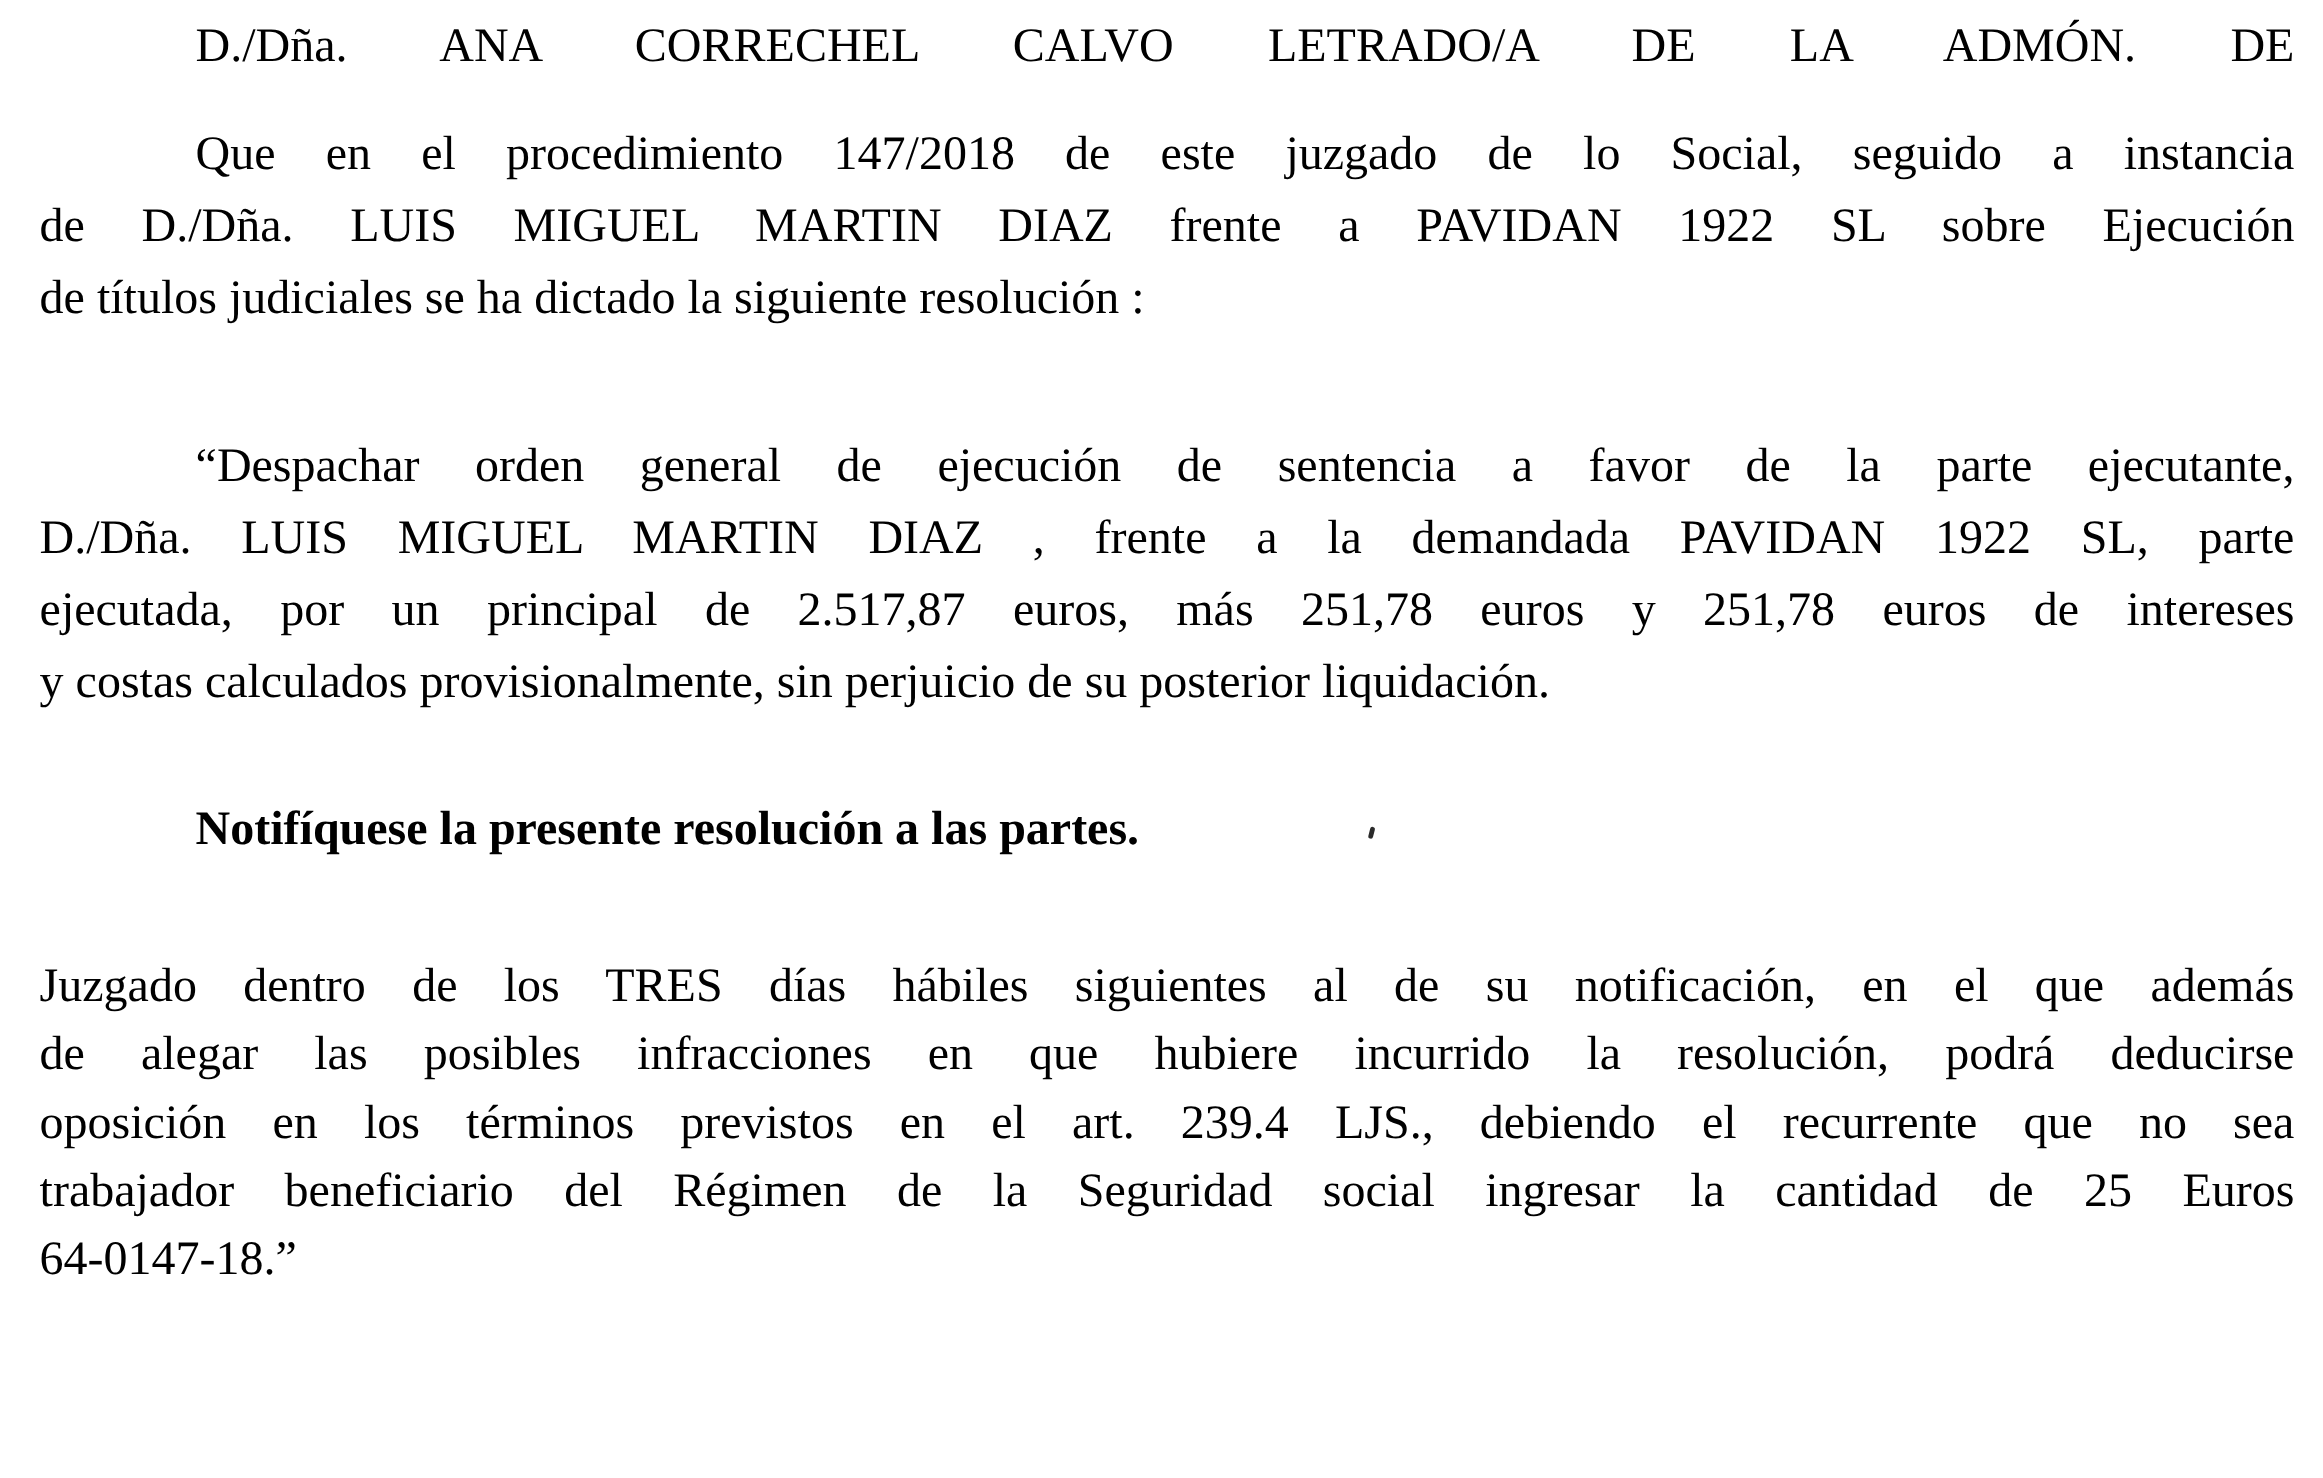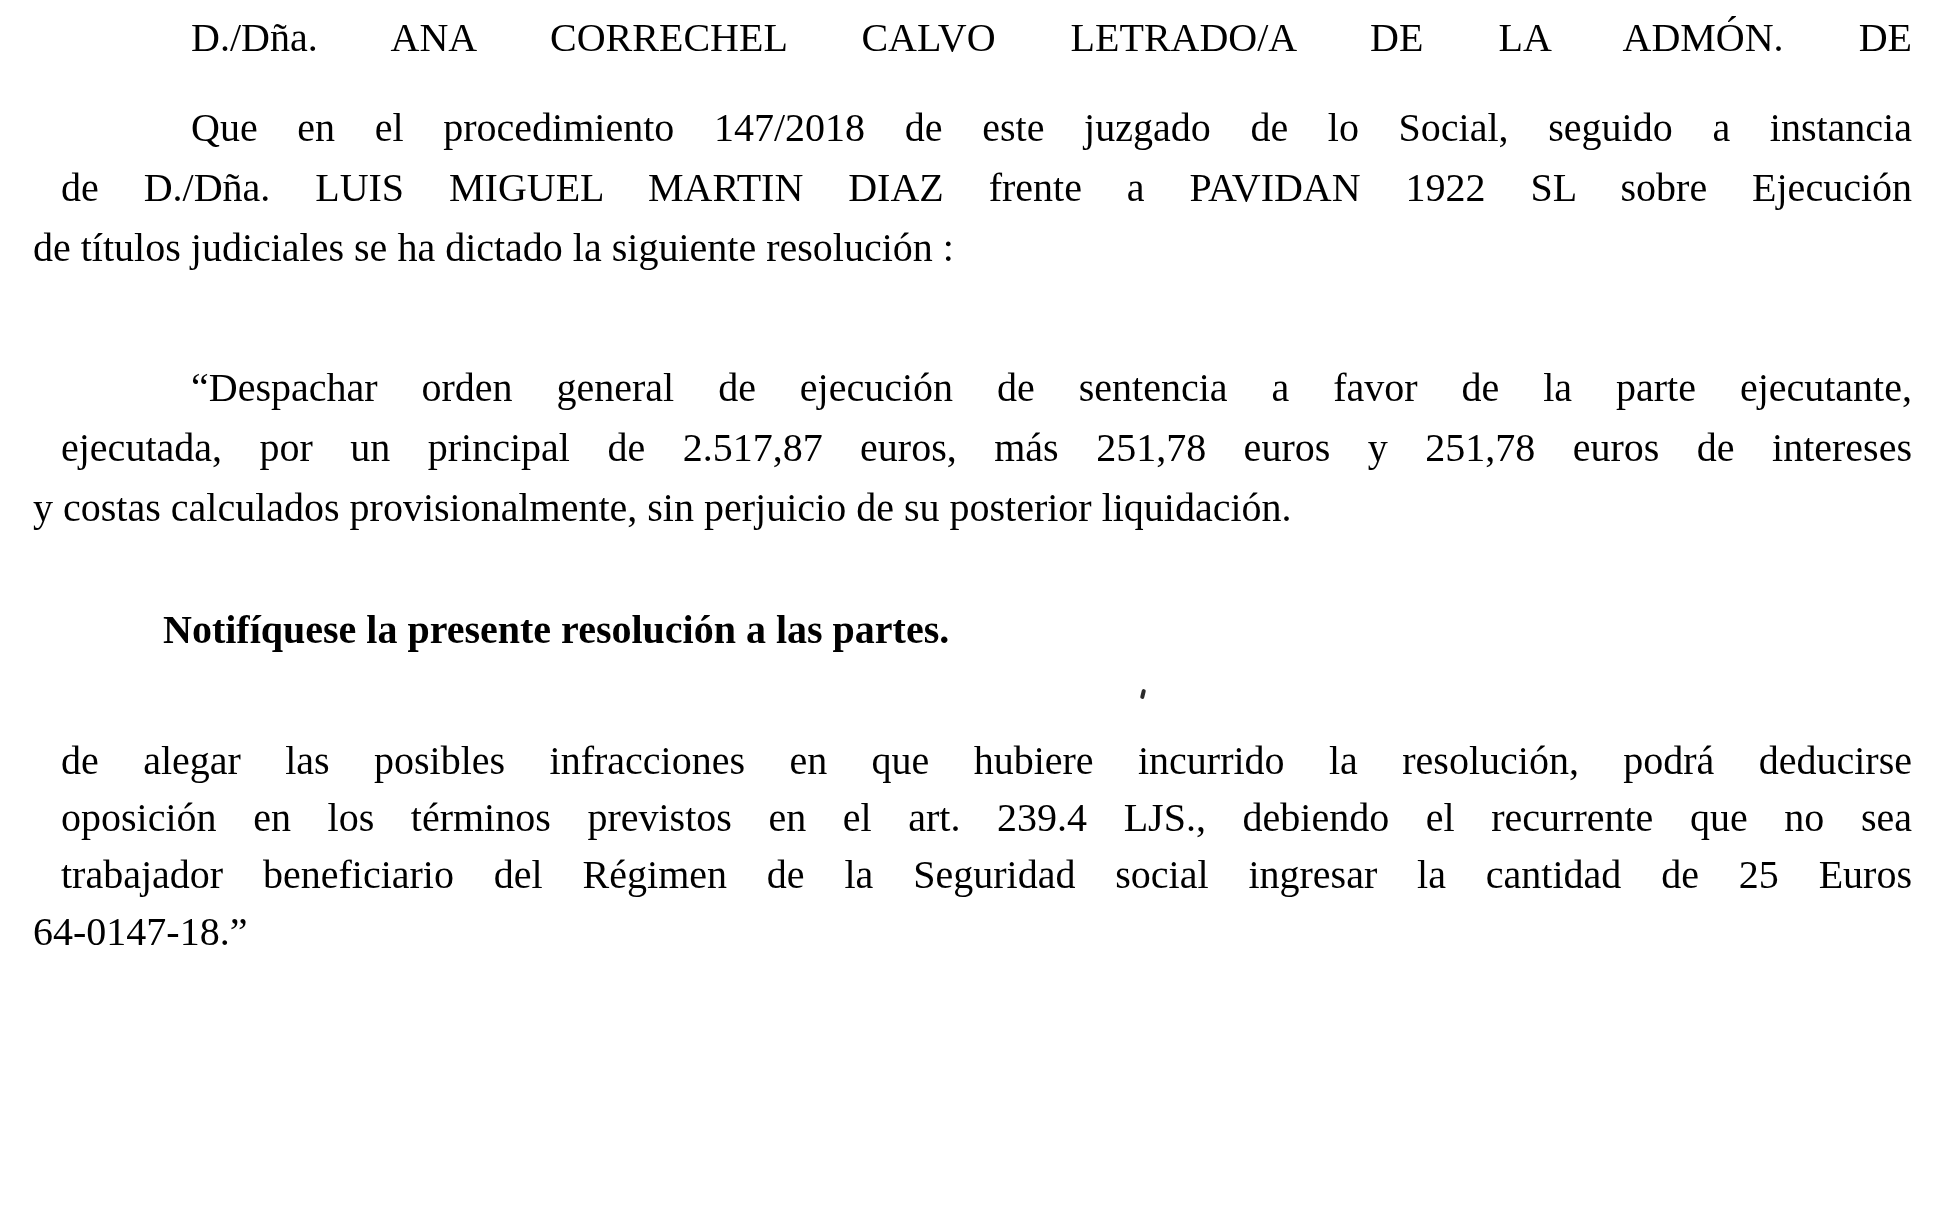--- a/index.html
+++ b/index.html
@@ -28,21 +28,20 @@
   }
   .line {
     height: 60px;
     overflow: hidden;
     text-align: left;
     white-space: normal;
   }
   .line.j {
     text-align: justify;
     text-align-last: justify;
-    margin-left: 28px;
   }
   .line.indent {
     text-indent: 130px;
   }
   .b {
     font-weight: bold;
   }
   
   [data-name="header-paragraph"]       { margin-bottom: 30px; }
   [data-name="procedure-paragraph"]    { margin-bottom: 80px; }
@@ -69,27 +68,29 @@
       <div class="paragraph" data-name="header-paragraph">
         <div class="line j indent" data-name="text-line"><span data-name="text-segment">D./Dña.  ANA  CORRECHEL  CALVO   LETRADO/A  DE  LA  ADMÓN.  DE</span></div>
       </div>
       <div class="paragraph" data-name="procedure-paragraph">
         <div class="line j indent" data-name="text-line"><span data-name="text-segment">Que en el procedimiento 147/2018 de este juzgado de lo Social, seguido a instancia</span></div>
         <div class="line j" data-name="text-line"><span data-name="text-segment">de D./Dña. LUIS MIGUEL MARTIN DIAZ frente a PAVIDAN 1922 SL sobre Ejecución</span></div>
         <div class="line" data-name="text-line"><span data-name="text-segment">de títulos judiciales se ha dictado la siguiente resolución :</span></div>
       </div>
       <div class="paragraph" data-name="resolution-paragraph">
         <div class="line j indent" data-name="text-line"><span data-name="text-segment">“Despachar orden general de ejecución de sentencia a favor de la parte ejecutante,</span></div>
+        <div class="line j" data-name="text-line"><span data-name="text-segment">D./Dña. LUIS MIGUEL MARTIN DIAZ , frente a la demandada PAVIDAN 1922 SL, parte</span></div>
         <div class="line j" data-name="text-line"><span data-name="text-segment">ejecutada, por un principal de 2.517,87 euros, más 251,78 euros y 251,78 euros de intereses</span></div>
         <div class="line" data-name="text-line"><span data-name="text-segment">y costas calculados provisionalmente, sin perjuicio de su posterior liquidación.</span></div>
       </div>
       <div class="paragraph" data-name="notification-paragraph">
         <div class="line indent" data-name="text-line"><span data-name="text-segment">Notifíquese la presente resolución a las partes.</span></div>
       </div>
       <div class="paragraph" data-name="appeal-paragraph">
+        <div class="line j" data-name="text-line"><span data-name="text-segment">Juzgado dentro de los TRES días hábiles siguientes al de su notificación, en el que además</span></div>
         <div class="line j" data-name="text-line"><span data-name="text-segment">de alegar las posibles infracciones en que hubiere incurrido la resolución, podrá deducirse</span></div>
         <div class="line j" data-name="text-line"><span data-name="text-segment">oposición en los términos previstos en el art. 239.4 LJS., debiendo el recurrente que no sea</span></div>
         <div class="line j" data-name="text-line"><span data-name="text-segment">trabajador beneficiario del Régimen de la Seguridad social ingresar la cantidad de 25 Euros</span></div>
         <div class="line" data-name="text-line"><span data-name="text-segment">64-0147-18.”</span></div>
       </div>
     </div>
   <span class="speck" data-name="scan-artifact"></span>
 </div>
 
 </body></html>

